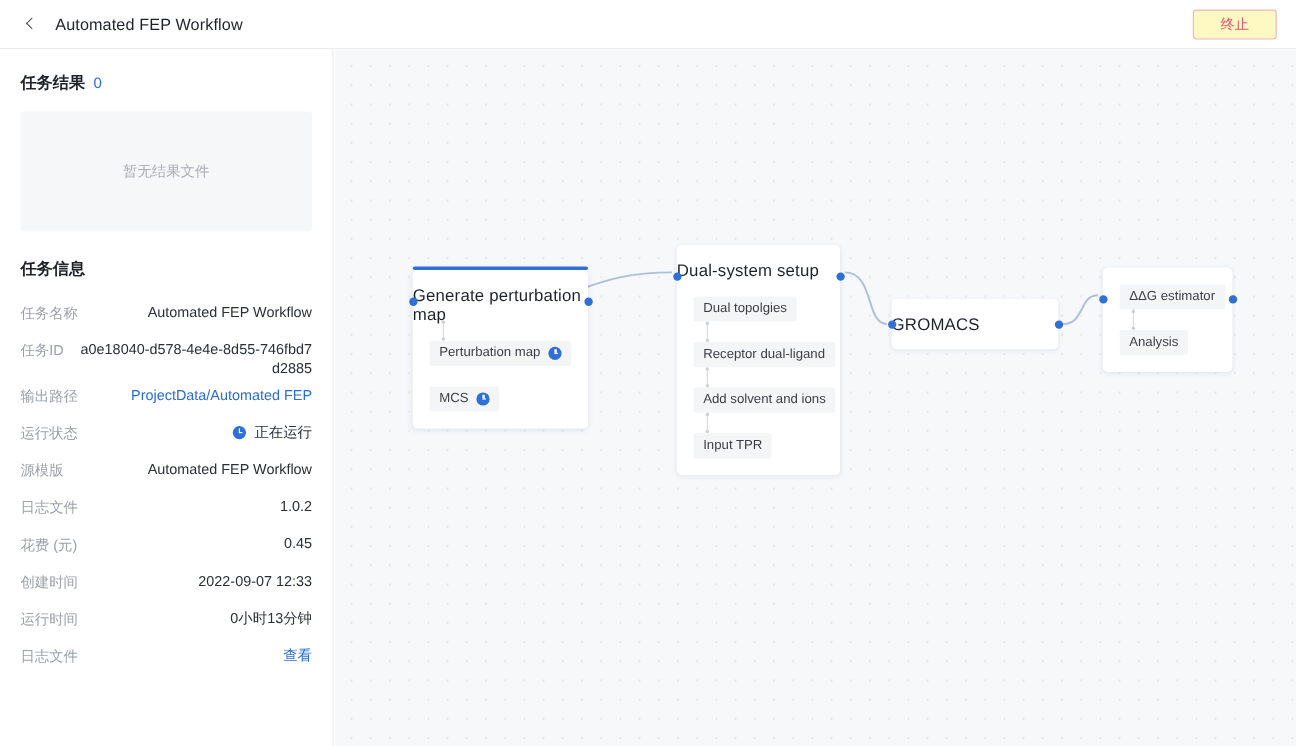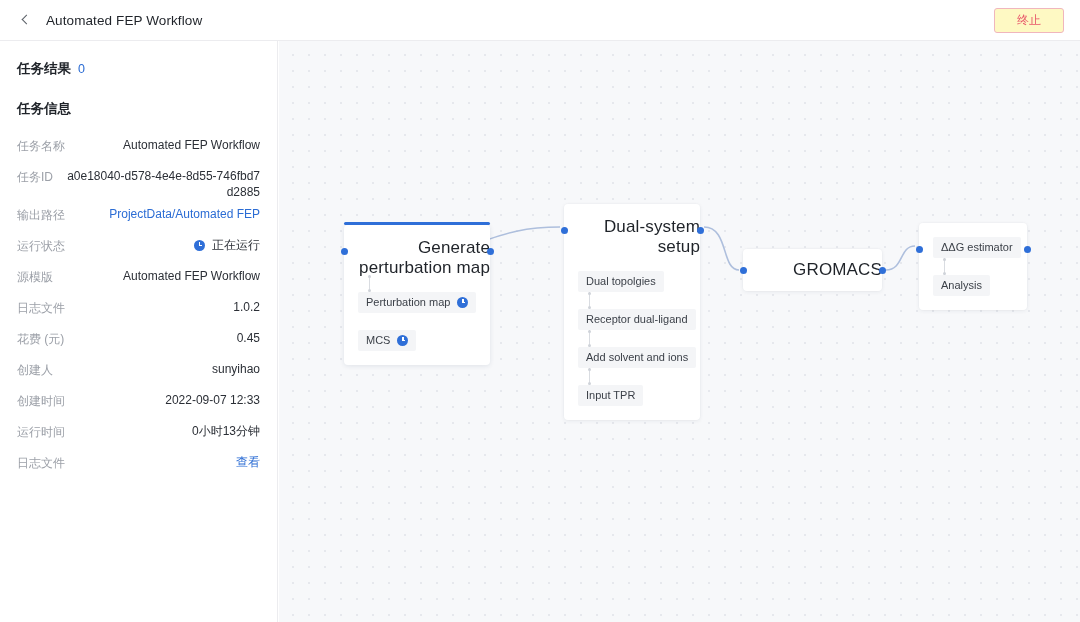--- a/index.html
+++ b/index.html
@@ -181,23 +181,23 @@
   }
   .node.active { box-shadow: 0 1px 5px rgba(24,39,75,.10); }
   .node-topbar {
     position: absolute;
     top: -3px; left: 0; right: 0;
     height: 3px;
     background: #2f6fd8;
     border-radius: 2px;
   }
   .node-title {
-    font-size: 17px;
+    font-size: 14px;
     color: #1f2329;
-    text-align: right;
+    text-align: left;
     padding-top: 13px;
     letter-spacing: .15px;
   }
   .node-body {
     padding: 14px 14px 14px;
     position: relative;
   }
   .step {
     background: #f4f5f7;
     border-radius: 2px;
@@ -261,20 +261,23 @@
   <button class="terminate-btn">终止</button>
 </div>
 
 <div class="sidebar">
 
   <div class="section-title results">
     <span>任务结果</span>
     <span class="result-count">0</span>
   </div>
 
+  <div class="empty-box">
+    <span class="empty-text">暂无结果文件</span>
+  </div>
 
   <div class="section-title info">任务信息</div>
 
   <div class="info-list" id="info-list">
       <div class="info-row">
         <div class="info-label">任务名称</div>
         <div class="info-value">Automated FEP Workflow</div>
       </div>
       <div class="info-row">
         <div class="info-label">任务ID</div>
@@ -295,24 +298,20 @@
         <div class="info-label">源模版</div>
         <div class="info-value">Automated FEP Workflow</div>
       </div>
       <div class="info-row">
         <div class="info-label">日志文件</div>
         <div class="info-value">1.0.2</div>
       </div>
       <div class="info-row">
         <div class="info-label">花费 (元)</div>
         <div class="info-value">0.45</div>
-      </div>
-      <div class="info-row">
-        <div class="info-label">创建人</div>
-        <div class="info-value">sunyihao</div>
       </div>
       <div class="info-row">
         <div class="info-label">创建时间</div>
         <div class="info-value">2022-09-07  12:33</div>
       </div>
       <div class="info-row">
         <div class="info-label">运行时间</div>
         <div class="info-value">0小时13分钟</div>
       </div>
       <div class="info-row">

